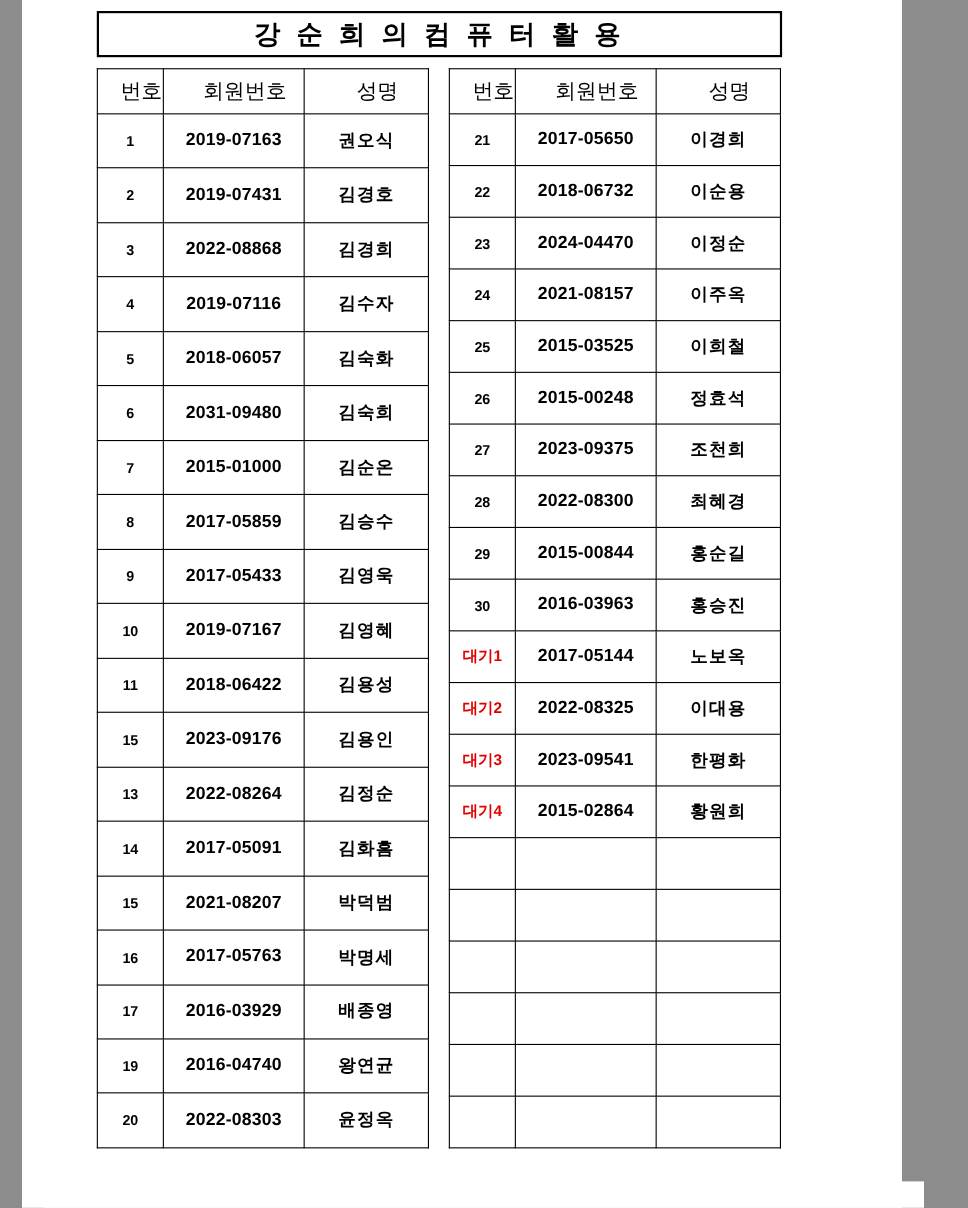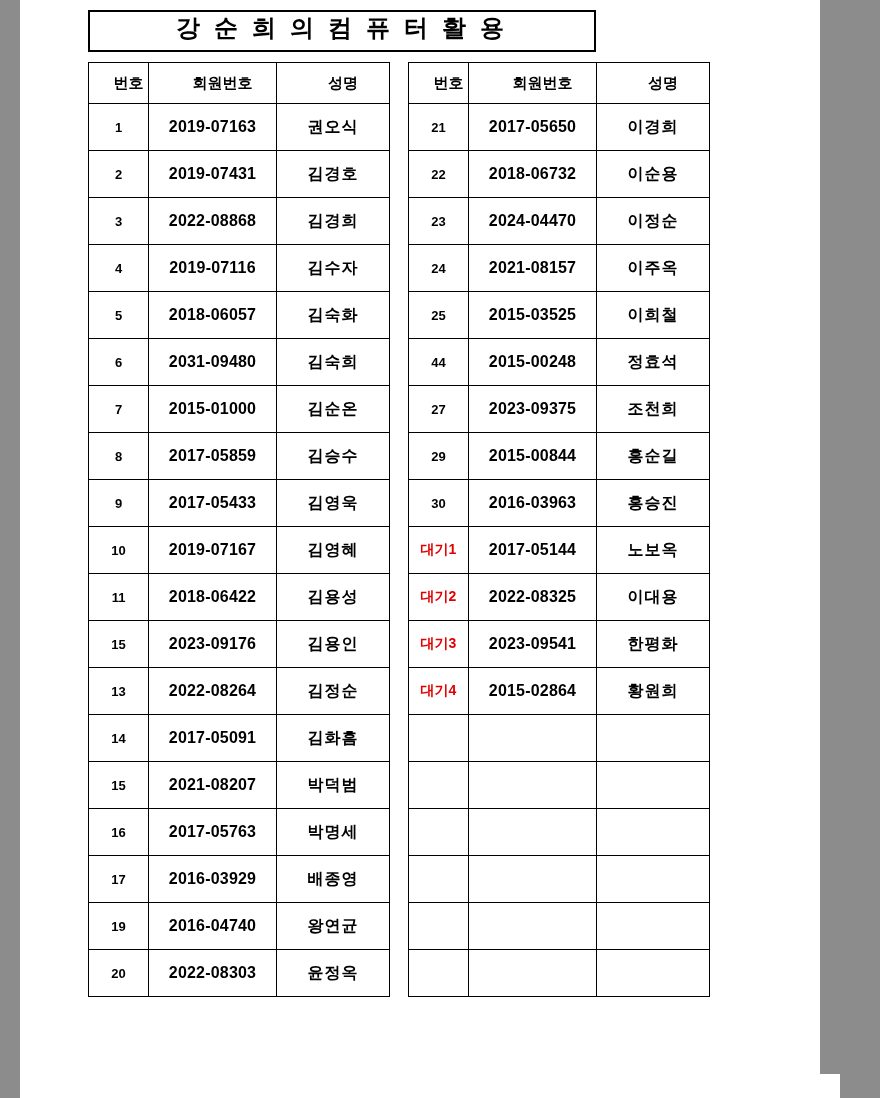--- a/index.html
+++ b/index.html
@@ -19,28 +19,27 @@
     left: 20px;
     top: 0;
     width: 800px;
     height: 1098px;
     background: #ffffff;
   }
   .title-box {
     position: absolute;
     left: 68px;
     top: 10px;
-    width: 508px;
+    width: 623px;
     height: 42px;
     border: 2px solid #000;
     box-sizing: border-box;
     display: flex;
-    align-items: flex-start;
+    align-items: center;
     justify-content: center;
-    font-family: Liberation Serif, serif;
   }
   .title-text {
     font-size: 24px;
     font-weight: bold;
     letter-spacing: 4px;
     color: #000;
   }
   .tables {
     position: absolute;
     left: 68px;
@@ -62,22 +61,22 @@
   th, td {
     border: 1px solid #000;
     height: 46px;
     text-align: center;
     vertical-align: middle;
     font-size: 13px;
     color: #000;
     padding: 0;
   }
   th {
-    font-weight: bold;
-    font-size: 15px;
+    font-weight: normal;
+    font-size: 19px;
     height: 40px;
     padding-left: 20px;
   }
   td.no { font-weight: bold; font-size: 13px; }
   td.id { font-weight: bold; font-size: 16px; letter-spacing: 0.2px; }
   td.name { font-weight: bold; font-size: 16px; letter-spacing: 1px; }
   td.wait { color: #e00000; font-weight: bold; font-size: 14px; }
   td.empty { height: 46px; }
   .side-left, .side-right {
     position: absolute;
@@ -256,30 +255,35 @@
             <td class="no">24</td>
             <td class="id">2021-08157</td>
             <td class="name">이주옥</td>
           </tr>
           <tr>
             <td class="no">25</td>
             <td class="id">2015-03525</td>
             <td class="name">이희철</td>
           </tr>
           <tr>
-            <td class="no">44</td>
+            <td class="no">26</td>
             <td class="id">2015-00248</td>
             <td class="name">정효석</td>
           </tr>
           <tr>
             <td class="no">27</td>
             <td class="id">2023-09375</td>
             <td class="name">조천희</td>
           </tr>
           <tr>
+            <td class="no">28</td>
+            <td class="id">2022-08300</td>
+            <td class="name">최혜경</td>
+          </tr>
+          <tr>
             <td class="no">29</td>
             <td class="id">2015-00844</td>
             <td class="name">홍순길</td>
           </tr>
           <tr>
             <td class="no">30</td>
             <td class="id">2016-03963</td>
             <td class="name">홍승진</td>
           </tr>
           <tr>

